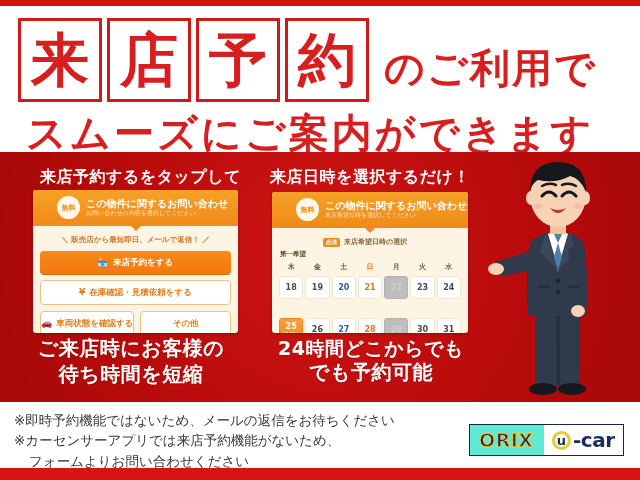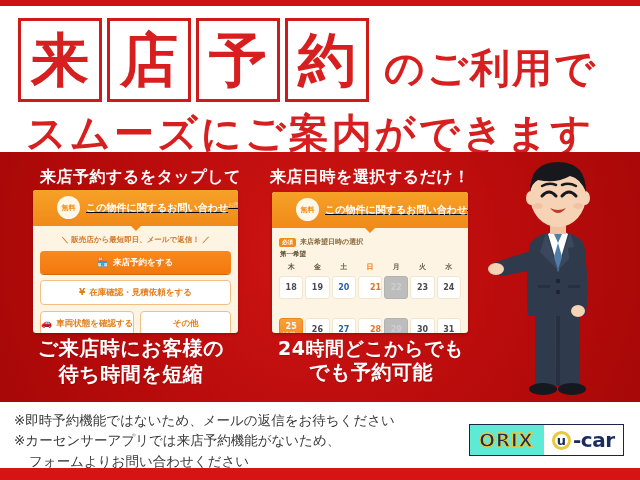--- a/index.html
+++ b/index.html
@@ -61,21 +61,21 @@
   .card-head{
     position:relative;background:linear-gradient(#f6a128,#f08a18);
     padding:6px 6px 7px 24px;display:flex;align-items:center;gap:6px;
   }
   .free-badge{
     flex:0 0 auto;width:23px;height:23px;border-radius:50%;
     background:#fff7e8;color:#ef8a14;font-size:7px;font-weight:700;
     display:flex;align-items:center;justify-content:center;
     font-family:"DejaVu Sans",sans-serif;
   }
-  .head-texts{display:flex;flex-direction:row;line-height:1.15;text-decoration:underline;}
+  .head-texts{display:flex;flex-direction:column;line-height:1.15;}
   .head-title{color:#fff;font-size:10px;font-weight:700;font-family:"DejaVu Sans",sans-serif;white-space:nowrap;}
   .head-sub{color:#ffe2b9;font-size:6px;font-family:"DejaVu Sans",sans-serif;white-space:nowrap;}
   .head-notch{
     position:absolute;left:50%;bottom:-5px;margin-left:-5px;
     width:0;height:0;border-left:5px solid transparent;border-right:5px solid transparent;
     border-top:5px solid #f08a18;
   }
 
   .card-body{padding:9px 7px 7px 7px;}
   .promo-line{
@@ -87,21 +87,21 @@
     height:23px;border-radius:4px;margin-bottom:6px;
     font-size:8.5px;font-weight:700;font-family:"DejaVu Sans",sans-serif;white-space:nowrap;
   }
   .btn.primary{background:linear-gradient(#f78a1e,#f4780c);color:#fff;box-shadow:0 1px 0 #d9650a;}
   .btn.outline{background:#fff;border:1px solid #f0bf84;color:#e0801c;}
   .btn-row{display:flex;gap:6px;}
   .btn-row .btn{flex:1;margin-bottom:0;}
   .btn-ico{font-size:9px;line-height:1;}
 
   
-  .cal-label{display:flex;align-items:center;gap:4px;margin-bottom:3px;}
+  .cal-label{display:flex;align-items:center;gap:4px;margin-bottom:3px;margin-left:44px;}
   .cal-chip{
     background:#f08a18;color:#fff;font-size:5.5px;font-weight:700;
     padding:1px 3px;border-radius:2px;font-family:"DejaVu Sans",sans-serif;
   }
   .cal-label-text{color:#8a6a3c;font-size:7px;font-weight:700;font-family:"DejaVu Sans",sans-serif;}
   .cal-pref{color:#5c4a2c;font-size:6.5px;font-weight:700;margin:0 0 3px 1px;font-family:"DejaVu Sans",sans-serif;}
   .cal-grid{display:grid;grid-template-columns:repeat(7,1fr);gap:2px;}
   .dow{
     text-align:center;font-size:7px;font-weight:700;color:#6b5a42;
     font-family:"DejaVu Sans",sans-serif;padding-bottom:2px;
@@ -109,21 +109,21 @@
   .dow.sun{color:#e2761c;}
   .dow.sat{color:#6b5a42;}
   .cell{
     background:#fff;border-radius:3px;height:21px;
     display:flex;flex-direction:column;align-items:center;justify-content:center;
     font-size:8px;font-weight:700;color:#4b4b4b;
     font-family:"DejaVu Sans",sans-serif;line-height:1;
     border:1px solid #f2e6cf;
   }
   .cell.sat{color:#2d60a8;}
-  .cell.sun{color:#e2761c;align-items:flex-end;}
+  .cell.sun{color:#e2761c;}
   .cell.disabled{background:#bdbdbd;border-color:#b2b2b2;color:#cfcfcf;}
   .cell.selected{background:linear-gradient(#f9a13a,#f3881a);border-color:#ef8514;color:#fff;}
   .cell .sub{font-size:4.5px;font-weight:400;margin-top:1px;}
 
   
   .caption{
     position:absolute;color:#fff;text-align:center;
     font-size:20px;font-weight:700;line-height:1.28;letter-spacing:.5px;
     font-family:"DejaVu Sans",sans-serif;text-shadow:0 1px 1px rgba(0,0,0,.18);
   }

